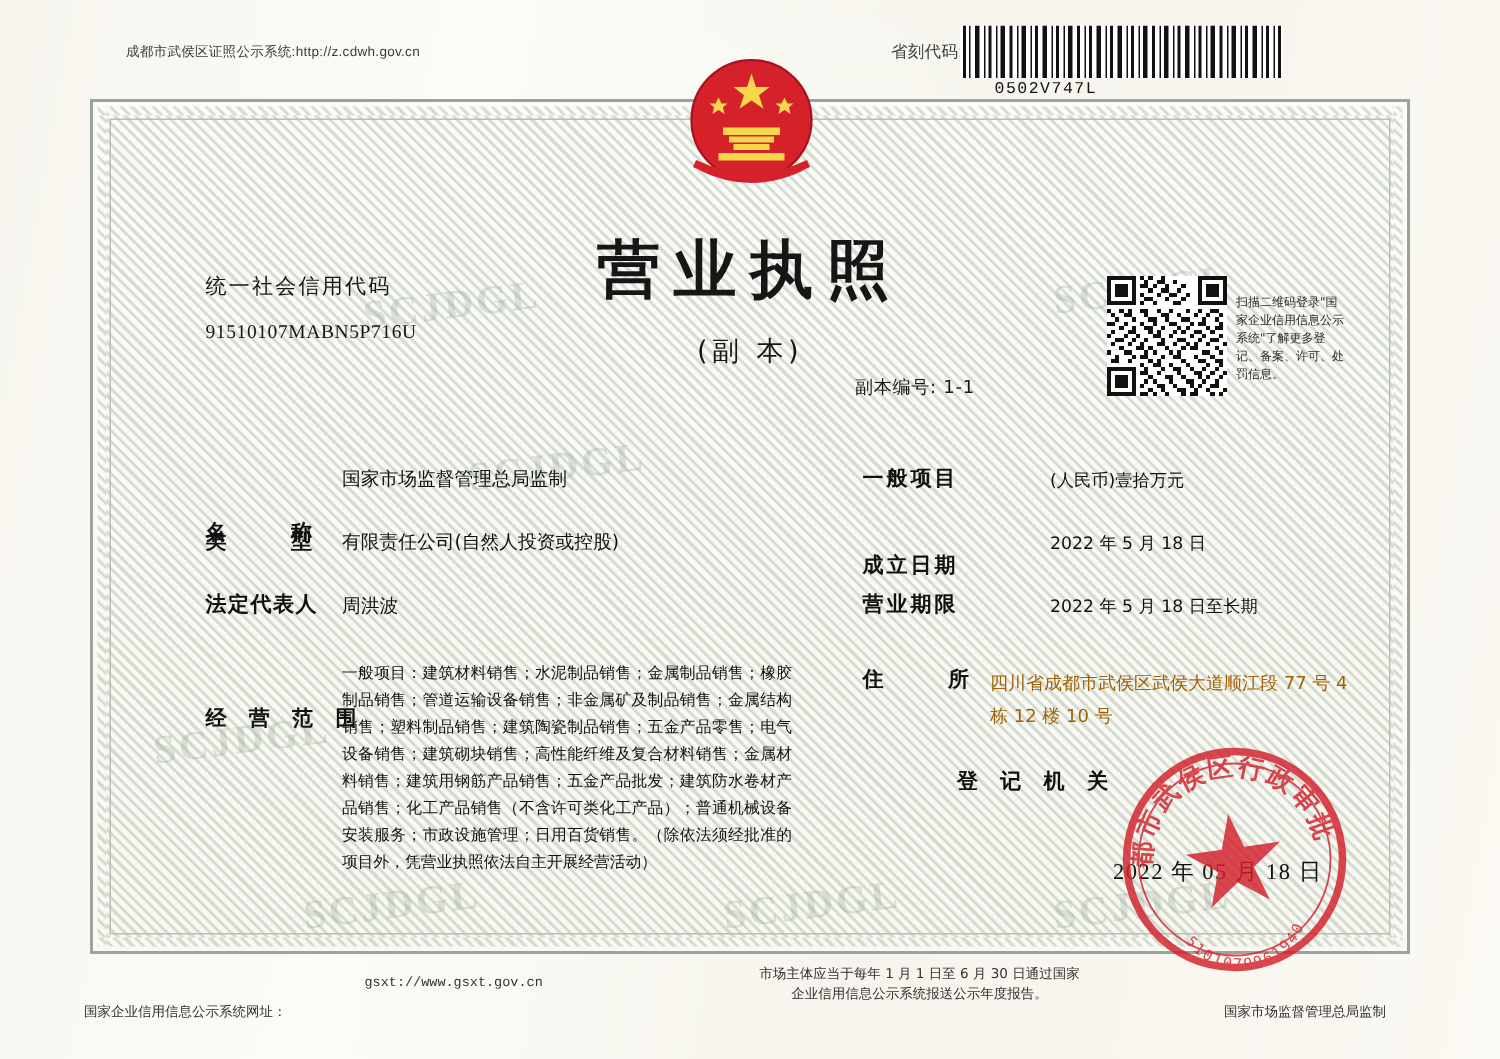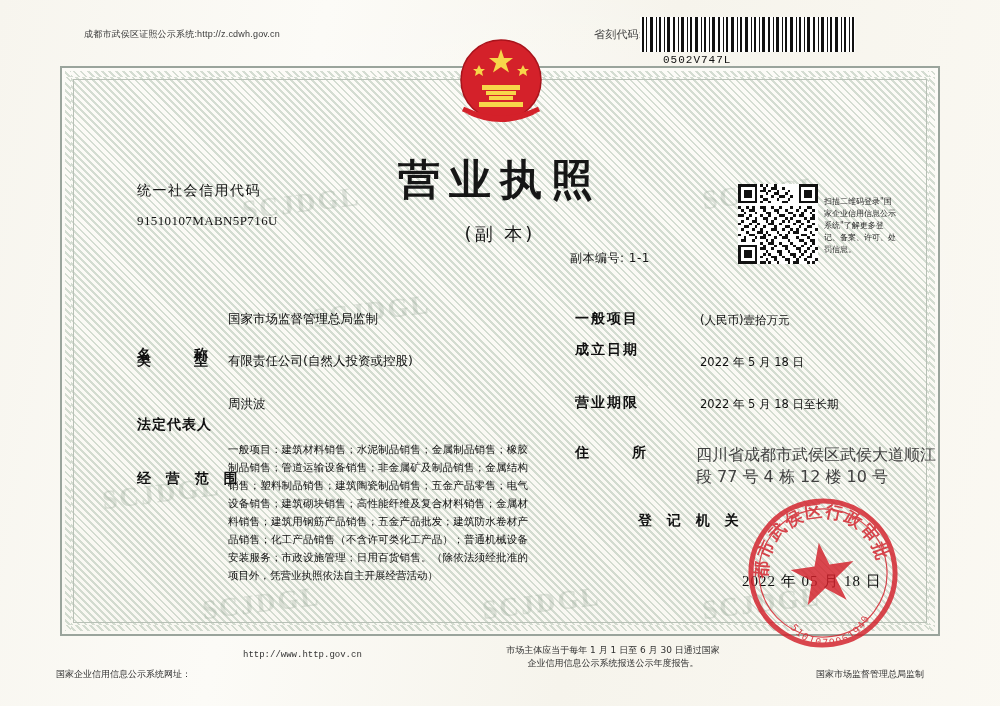--- a/index.html
+++ b/index.html
@@ -200,51 +200,51 @@
     font-size: 12.5px;
     color: #111;
     white-space: nowrap;
   }
 
   
   #lbl-name     { left: 137px; top: 310px; margin-top: 36px; }
   #val-name     { left: 228px; top: 311px; }
   #lbl-type     { left: 137px; top: 352px; }
   #val-type     { left: 228px; top: 353px; }
-  #lbl-rep      { left: 137px; top: 394px; letter-spacing: 1px; margin-top: 22px; }
+  #lbl-rep      { left: 137px; top: 394px; letter-spacing: 1px; }
   #val-rep      { left: 228px; top: 396px; }
   #lbl-scope    { left: 137px; top: 470px; }
 
   #val-scope {
     position: absolute;
     left: 228px; top: 440px;
     width: 300px;
     font-family: "DejaVu Sans", sans-serif;
     font-size: 10.5px;
     line-height: 18px;
     color: #111;
     text-align: justify;
   }
 
   
   #lbl-capital  { left: 575px; top: 310px; letter-spacing: 2px; }
   #val-capital  { left: 700px; top: 313px; font-size: 11.5px; }
-  #lbl-estab    { left: 575px; top: 341px; letter-spacing: 2px; }
+  #lbl-estab    { left: 575px; top: 368px; letter-spacing: 2px; }
   #val-estab    { left: 700px; top: 355px; font-size: 11.5px; }
   #lbl-term     { left: 575px; top: 394px; letter-spacing: 2px; }
   #val-term     { left: 700px; top: 397px; font-size: 11.5px; }
   #lbl-addr     { left: 575px; top: 444px; }
   #val-addr {
     position: absolute;
-    left: 696px; top: 444px;
+    left: 660px; top: 444px;
     width: 240px;
     font-family: "DejaVu Sans", sans-serif;
-    font-size: 16px;
+    font-size: 12px;
     line-height: 22px;
-    color: #404040;
+    color: #a16207;
   }
 
   #lbl-authority { left: 638px; top: 512px; letter-spacing: 5px; }
 
   
   #date-line {
     position: absolute;
     left: 742px; top: 572px;
     font-family: Liberation Serif, serif;
     font-size: 15px;
@@ -614,18 +614,18 @@
         <textPath href="#sealArc" startOffset="50%" text-anchor="middle">成都市武侯区行政审批局</textPath>
       </text>
       <path id="sealArcBottom" d="M 85,85 m -44,14 a 46,46 0 1,0 88,0" fill="none"></path>
       <text font-family="DejaVu Sans Mono, monospace" font-size="10" fill="#d3202a" letter-spacing="1.5">
         <textPath href="#sealArcBottom" startOffset="50%" text-anchor="middle">5101079961940</textPath>
       </text>
     </g>
   </svg>
 
   <div class="footer" id="footer-left">国家企业信用信息公示系统网址：</div>
-  <div class="footer" id="footer-url">http://www.http.gov.cn</div>
+  <div class="footer" id="footer-url">gsxt://www.gsxt.gov.cn</div>
   <div class="footer" id="footer-center">市场主体应当于每年 1 月 1 日至 6 月 30 日通过国家企业信用信息公示系统报送公示年度报告。</div>
   <div class="footer" id="footer-right">国家市场监督管理总局监制</div>
 
   <div id="edge-shadow"></div>
 </div>
 
 </body></html>

